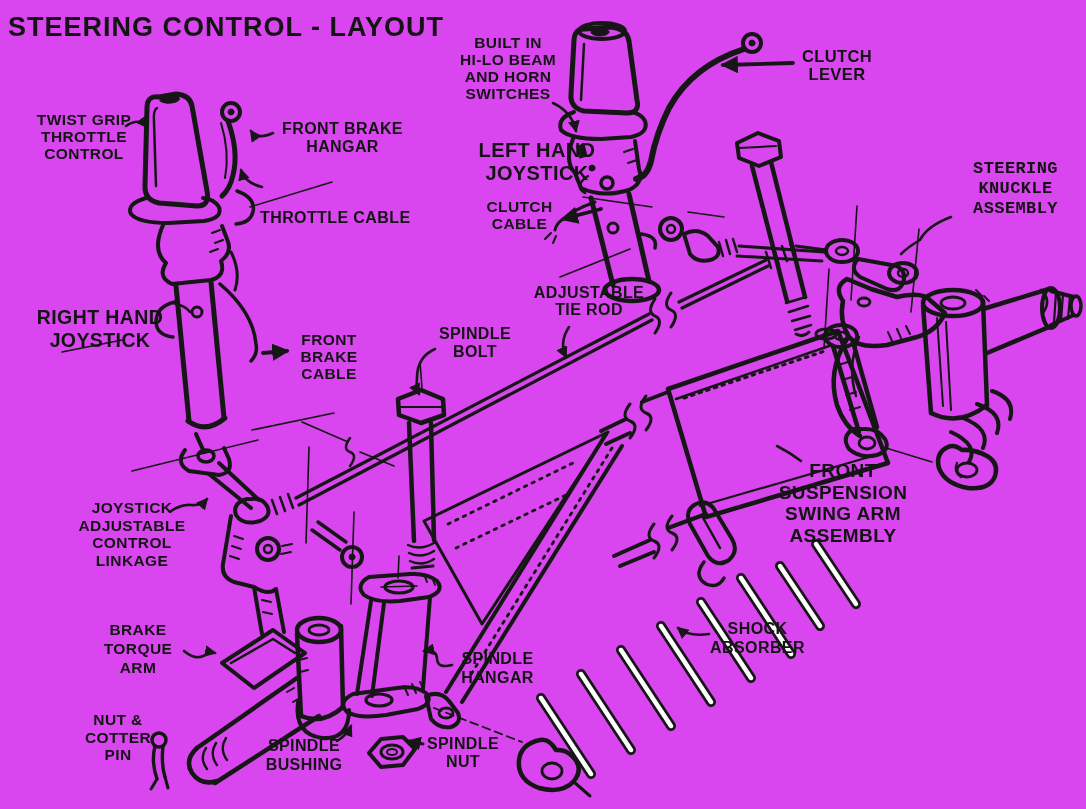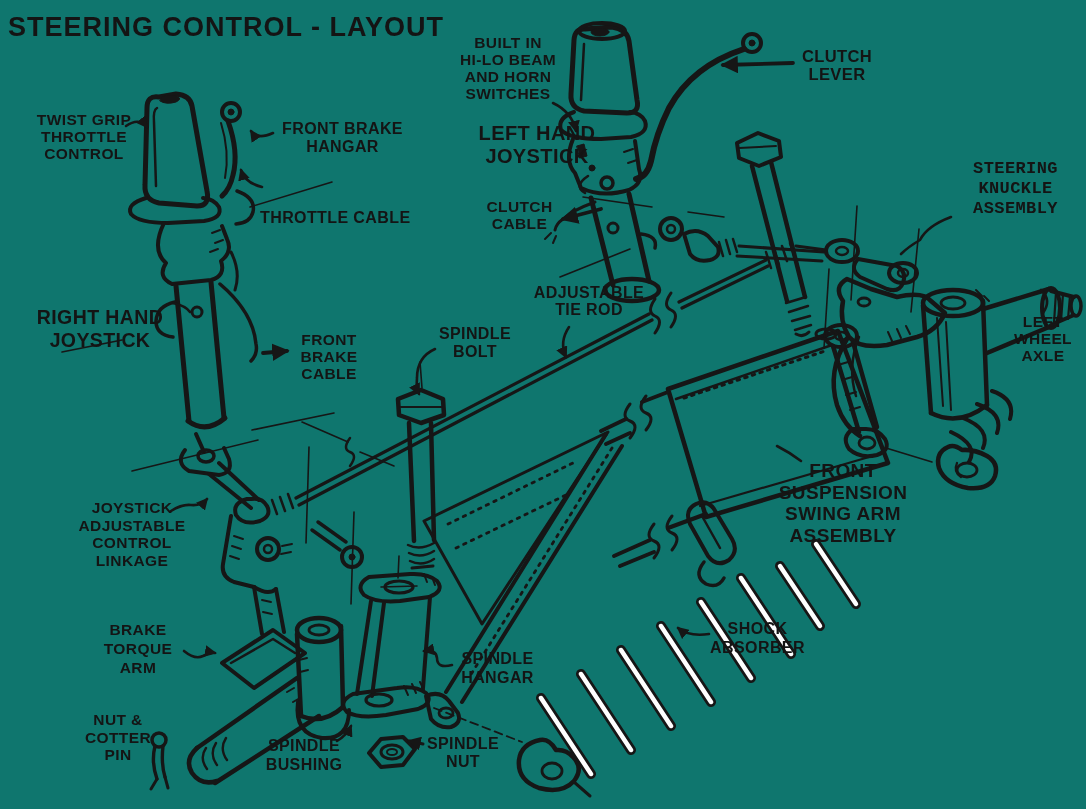--- a/index.html
+++ b/index.html
@@ -1,16 +1,16 @@
 <!DOCTYPE html>
 <html><head>
 <meta charset="utf-8">
 <style>
   html,body{margin:0;padding:0;background:#e8e8e8;}
-  .stage{position:relative;width:1086px;height:809px;background:#0f766e;overflow:hidden;
+  .stage{position:relative;width:1086px;height:809px;background:#d946ef;overflow:hidden;
          font-family:"Liberation Sans",sans-serif;}
   svg.art{position:absolute;left:0;top:0;}
   .title{position:absolute;left:8px;top:12px;font-weight:bold;font-size:27px;
          letter-spacing:1px;color:#141414;white-space:pre;}
   .lbl{position:absolute;font-weight:bold;color:#141414;text-align:center;
        white-space:pre-line;letter-spacing:.4px;font-size:15.5px;line-height:17px;}
   .lbl.big{font-size:20px;line-height:23px;}
   .lbl.mid{font-size:19px;line-height:21.5px;}
   .lbl.one{white-space:pre;margin-top:32px;}
   
@@ -279,21 +279,21 @@
 
   <div class="lbl" style="left:24px;top:111px;width:120px;">TWIST GRIP
 THROTTLE
 CONTROL</div>
 
   <div class="lbl" style="left:270px;top:120px;width:145px;font-size:16px;line-height:18px;">FRONT BRAKE
 HANGAR</div>
 
   <div class="lbl one" style="left:260px;top:177px;font-size:16px;">THROTTLE CABLE</div>
 
-  <div class="lbl big" style="left:468px;top:122px;width:138px;">LEFT HAND
+  <div class="lbl big" style="left:468px;top:139px;width:138px;">LEFT HAND
 JOYSTICK</div>
 
   <div class="lbl" style="left:482px;top:198px;width:75px;">CLUTCH
 CABLE</div>
 
   <div class="lbl" style="left:948px;top:159px;width:135px;font-size:17px;line-height:20px;font-family:Liberation Mono, monospace;">STEERING
 KNUCKLE
 ASSEMBLY</div>
 
   <div class="lbl big" style="left:24px;top:290px;width:152px;font-size:19.5px;margin-top:16px;">RIGHT HAND
@@ -302,23 +302,20 @@
   <div class="lbl" style="left:528px;top:284px;width:122px;font-size:16px;">ADJUSTABLE
 TIE ROD</div>
 
   <div class="lbl" style="left:432px;top:325px;width:86px;font-size:16px;line-height:17.5px;">SPINDLE
 BOLT</div>
 
   <div class="lbl" style="left:290px;top:331px;width:78px;">FRONT
 BRAKE
 CABLE</div>
 
-  <div class="lbl" style="left:1006px;top:313px;width:74px;">LEFT
-WHEEL
-AXLE</div>
 
   <div class="lbl" style="left:68px;top:499px;width:128px;line-height:17.5px;">JOYSTICK
 ADJUSTABLE
 CONTROL
 LINKAGE</div>
 
   <div class="lbl mid" style="left:758px;top:460px;width:170px;">FRONT
 SUSPENSION
 SWING ARM
 ASSEMBLY</div>

